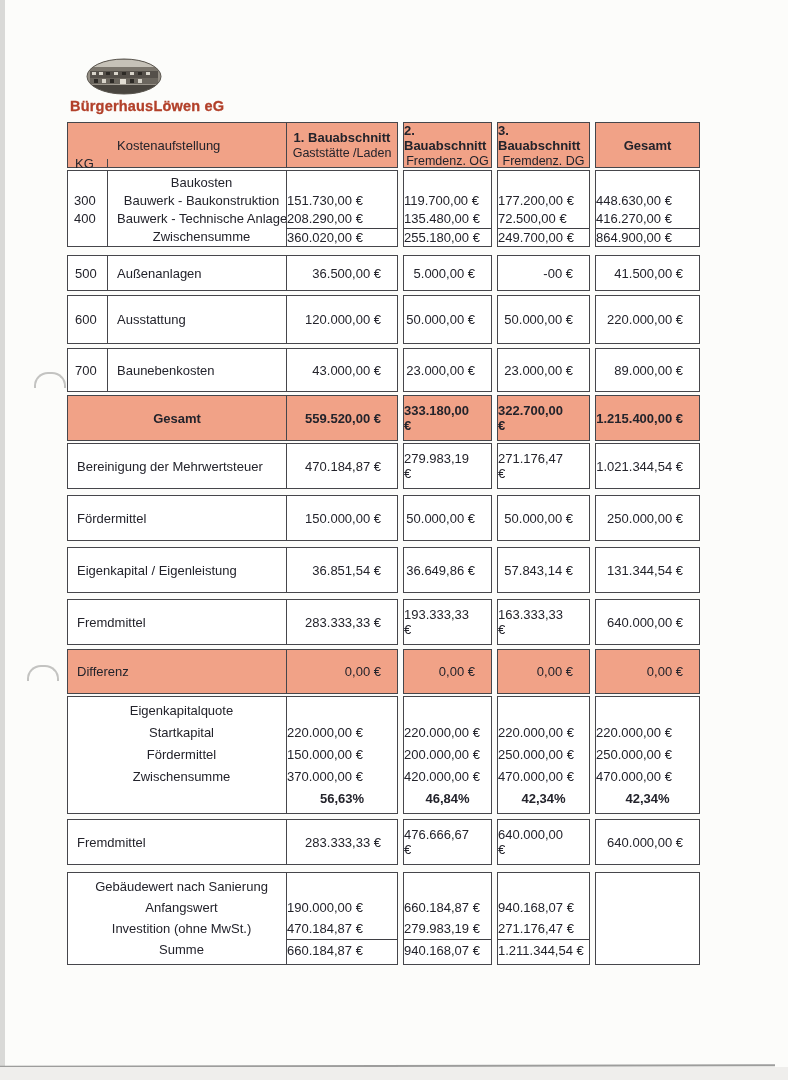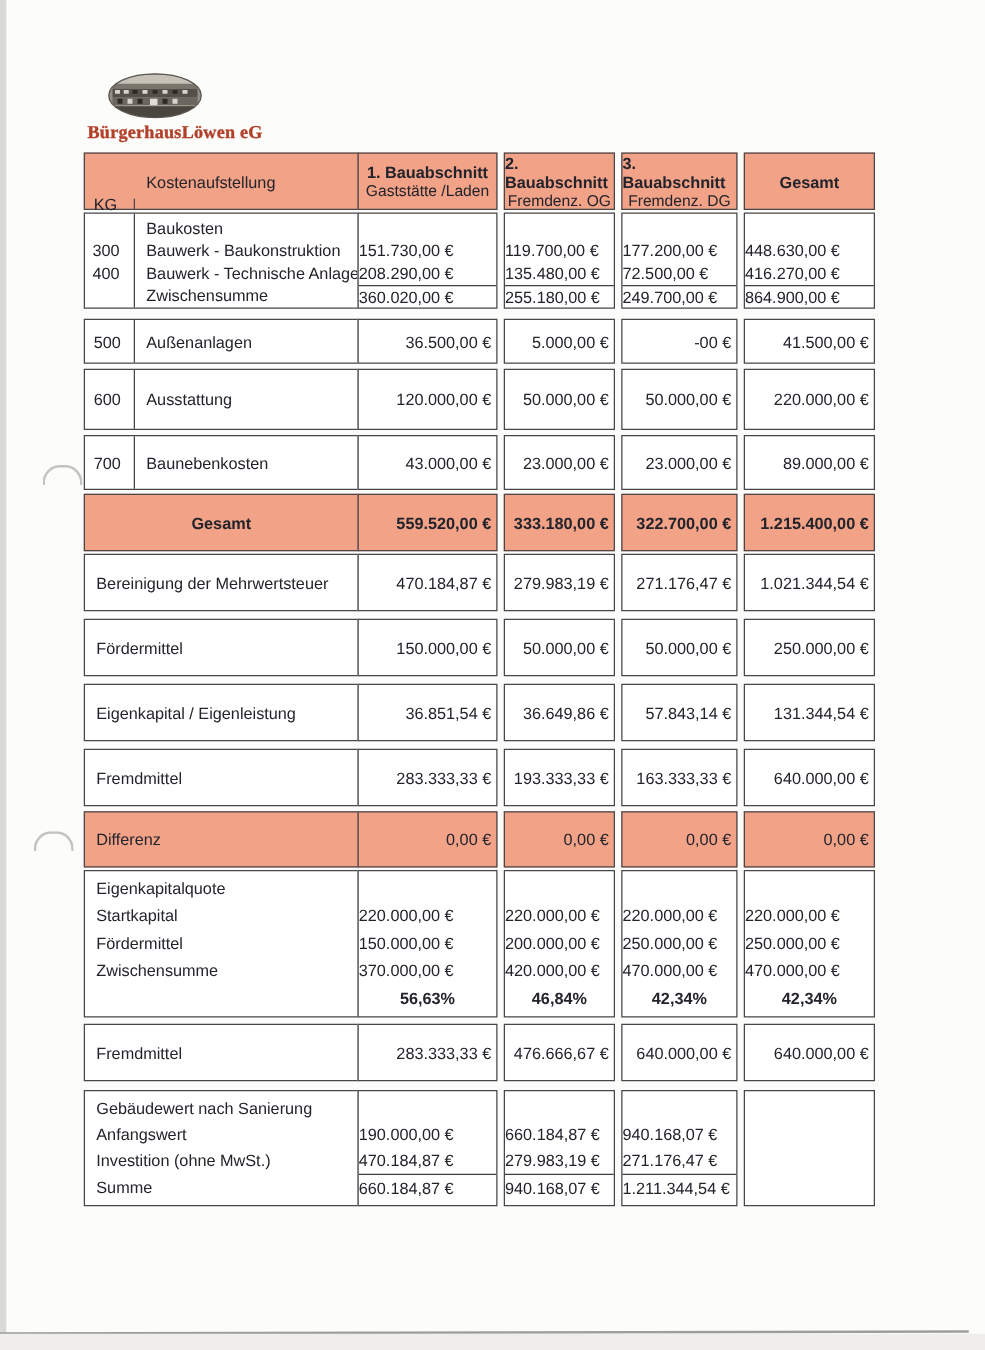--- a/index.html
+++ b/index.html
@@ -14,62 +14,62 @@
   .scan-bottom-line{position:absolute;left:0;top:1065px;width:775px;height:2px;background:#9d9d9c;transform:rotate(-0.12deg);}
   .scan-bottom-area{position:absolute;left:0;top:1067px;width:788px;height:13px;background:#efeeec;}
   .punch{position:absolute;width:28px;height:14px;border:2px solid #c3c3c1;border-bottom:none;border-radius:14px 14px 0 0;background:transparent;}
   .punch.p1{left:34px;top:372px;}
   .punch.p2{left:27px;top:665px;}
 
   
   .brand{position:absolute;left:70px;top:58px;width:180px;}
   .logo{display:block;margin-left:16px;}
   .brand-name{
-    margin-top:3px;font-family:Liberation Serif, serif;
+    margin-top:3px;font-family:Liberation Sans, sans-serif;
     font-weight:bold;font-size:14.5px;letter-spacing:.2px;color:#b2402a;
     -webkit-text-stroke:.3px #b2402a;
   }
 
   
   .tbl{position:absolute;left:67px;top:122px;width:640px;}
   .rg{display:flex;align-items:stretch;}
   .cell{box-sizing:border-box;border:1px solid #46464b;background:#fff;font-size:13px;}
   .labelbox{width:220px;display:flex;}
   .kgcol{width:40px;box-sizing:border-box;border-right:1px solid #46464b;}
   .lblcol{flex:1;min-width:0;}
   .c1{width:112px;margin-left:-1px;}
   .c2{width:89px;margin-left:5px;}
   .c3{width:93px;margin-left:5px;}
   .c4{width:105px;margin-left:5px;}
 
   
   .single .kgcol{display:flex;align-items:center;padding-left:7px;}
   .single .lblcol{display:flex;align-items:center;padding-left:9px;}
-  .single .val{display:flex;align-items:center;justify-content:flex-end;padding-right:4px;}
+  .single .val{display:flex;align-items:center;justify-content:flex-end;padding-right:16px;}
 
   
   .hdr .cell{background:#f1a287;}
   .hdr .kgcol{display:flex;align-items:center;padding-left:7px;margin-top:36px;}
   .hdr .lblcol{display:flex;align-items:center;padding-left:9px;}
   .hdr .val{display:flex;flex-direction:column;align-items:center;justify-content:center;padding:0;}
   .hdr .t{font-weight:bold;font-size:13px;}
   .hdr .s{font-size:12.5px;margin-top:1px;}
 
   
   .accent .cell{background:#f1a287;}
   .total .lblcol{justify-content:center;padding-left:0;font-weight:bold;}
   .total .val{font-weight:bold;}
 
   
   .block .kgcol{padding-top:3px;}
   .block .lblcol{padding-top:3px;}
   .block .val{padding-top:3px;}
   .block .ln{box-sizing:border-box;white-space:nowrap;overflow:hidden;}
   .block .kgcol .ln{padding-left:6px;}
-  .block .lblcol .ln{padding-left:9px;}
+  .block .lblcol .ln{padding-left:9px;text-align:center;}
   .block .val .ln{padding-right:8px;}
   .bk .ln{height:18px;line-height:18px;}
   .ekq .ln{height:22px;line-height:22px;}
   .gbw .ln{height:21px;line-height:21px;}
   .ov{border-top:1.4px solid #3f3f44;}
   .pct{font-weight:bold;text-align:center !important;padding-right:0 !important;}
 </style>
 </head>
 <body>
 

